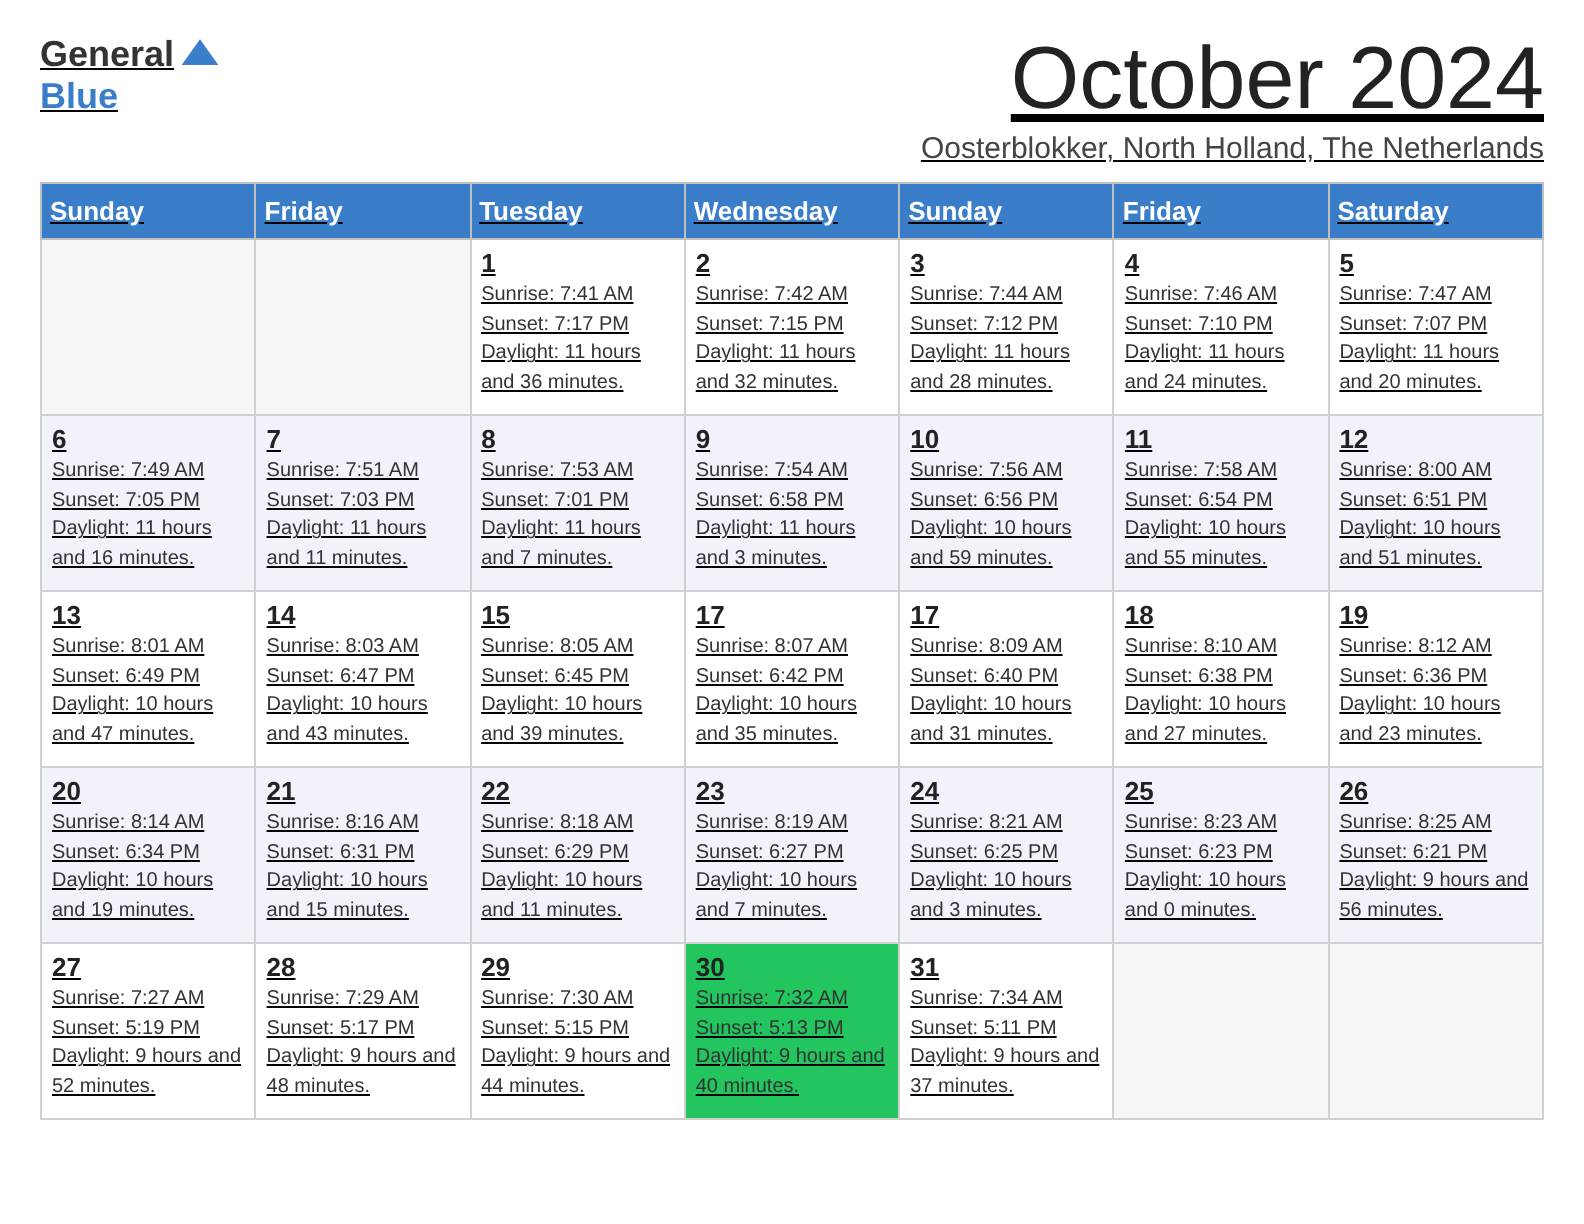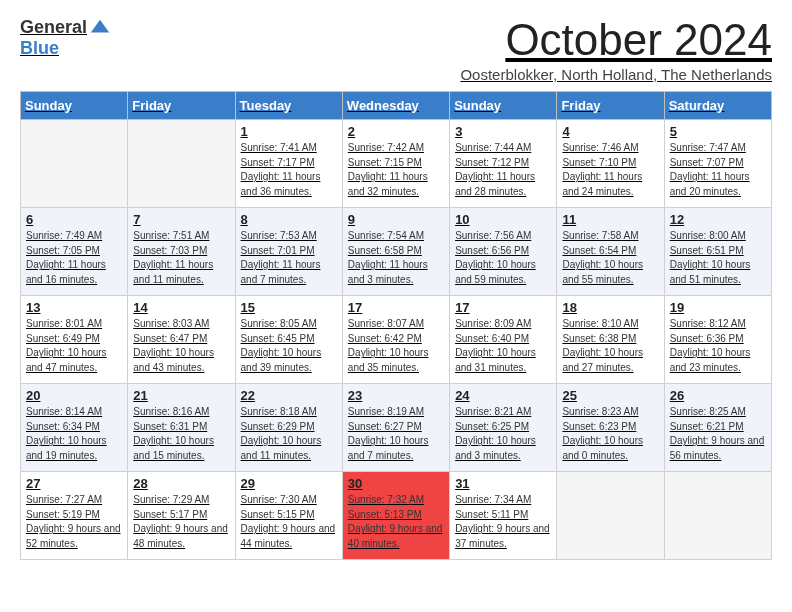--- a/index.html
+++ b/index.html
@@ -255,21 +255,21 @@
             <div class="day-info">Sunrise: 7:27 AM<br>Sunset: 5:19 PM<br>Daylight: 9 hours and 52 minutes.</div>
           </td>
           <td style="background: rgb(255, 255, 255);">
             <span class="day-number">28</span>
             <div class="day-info">Sunrise: 7:29 AM<br>Sunset: 5:17 PM<br>Daylight: 9 hours and 48 minutes.</div>
           </td>
           <td style="background: rgb(255, 255, 255);">
             <span class="day-number">29</span>
             <div class="day-info">Sunrise: 7:30 AM<br>Sunset: 5:15 PM<br>Daylight: 9 hours and 44 minutes.</div>
           </td>
-          <td style="background: #ef4444;">
+          <td style="background: #22c55e;">
             <span class="day-number">30</span>
             <div class="day-info">Sunrise: 7:32 AM<br>Sunset: 5:13 PM<br>Daylight: 9 hours and 40 minutes.</div>
           </td>
           <td style="background: rgb(255, 255, 255);">
             <span class="day-number">31</span>
             <div class="day-info">Sunrise: 7:34 AM<br>Sunset: 5:11 PM<br>Daylight: 9 hours and 37 minutes.</div>
           </td>
           <td style="background: rgb(245, 245, 245);"></td>
           <td style="background: rgb(245, 245, 245);"></td>
         </tr>

